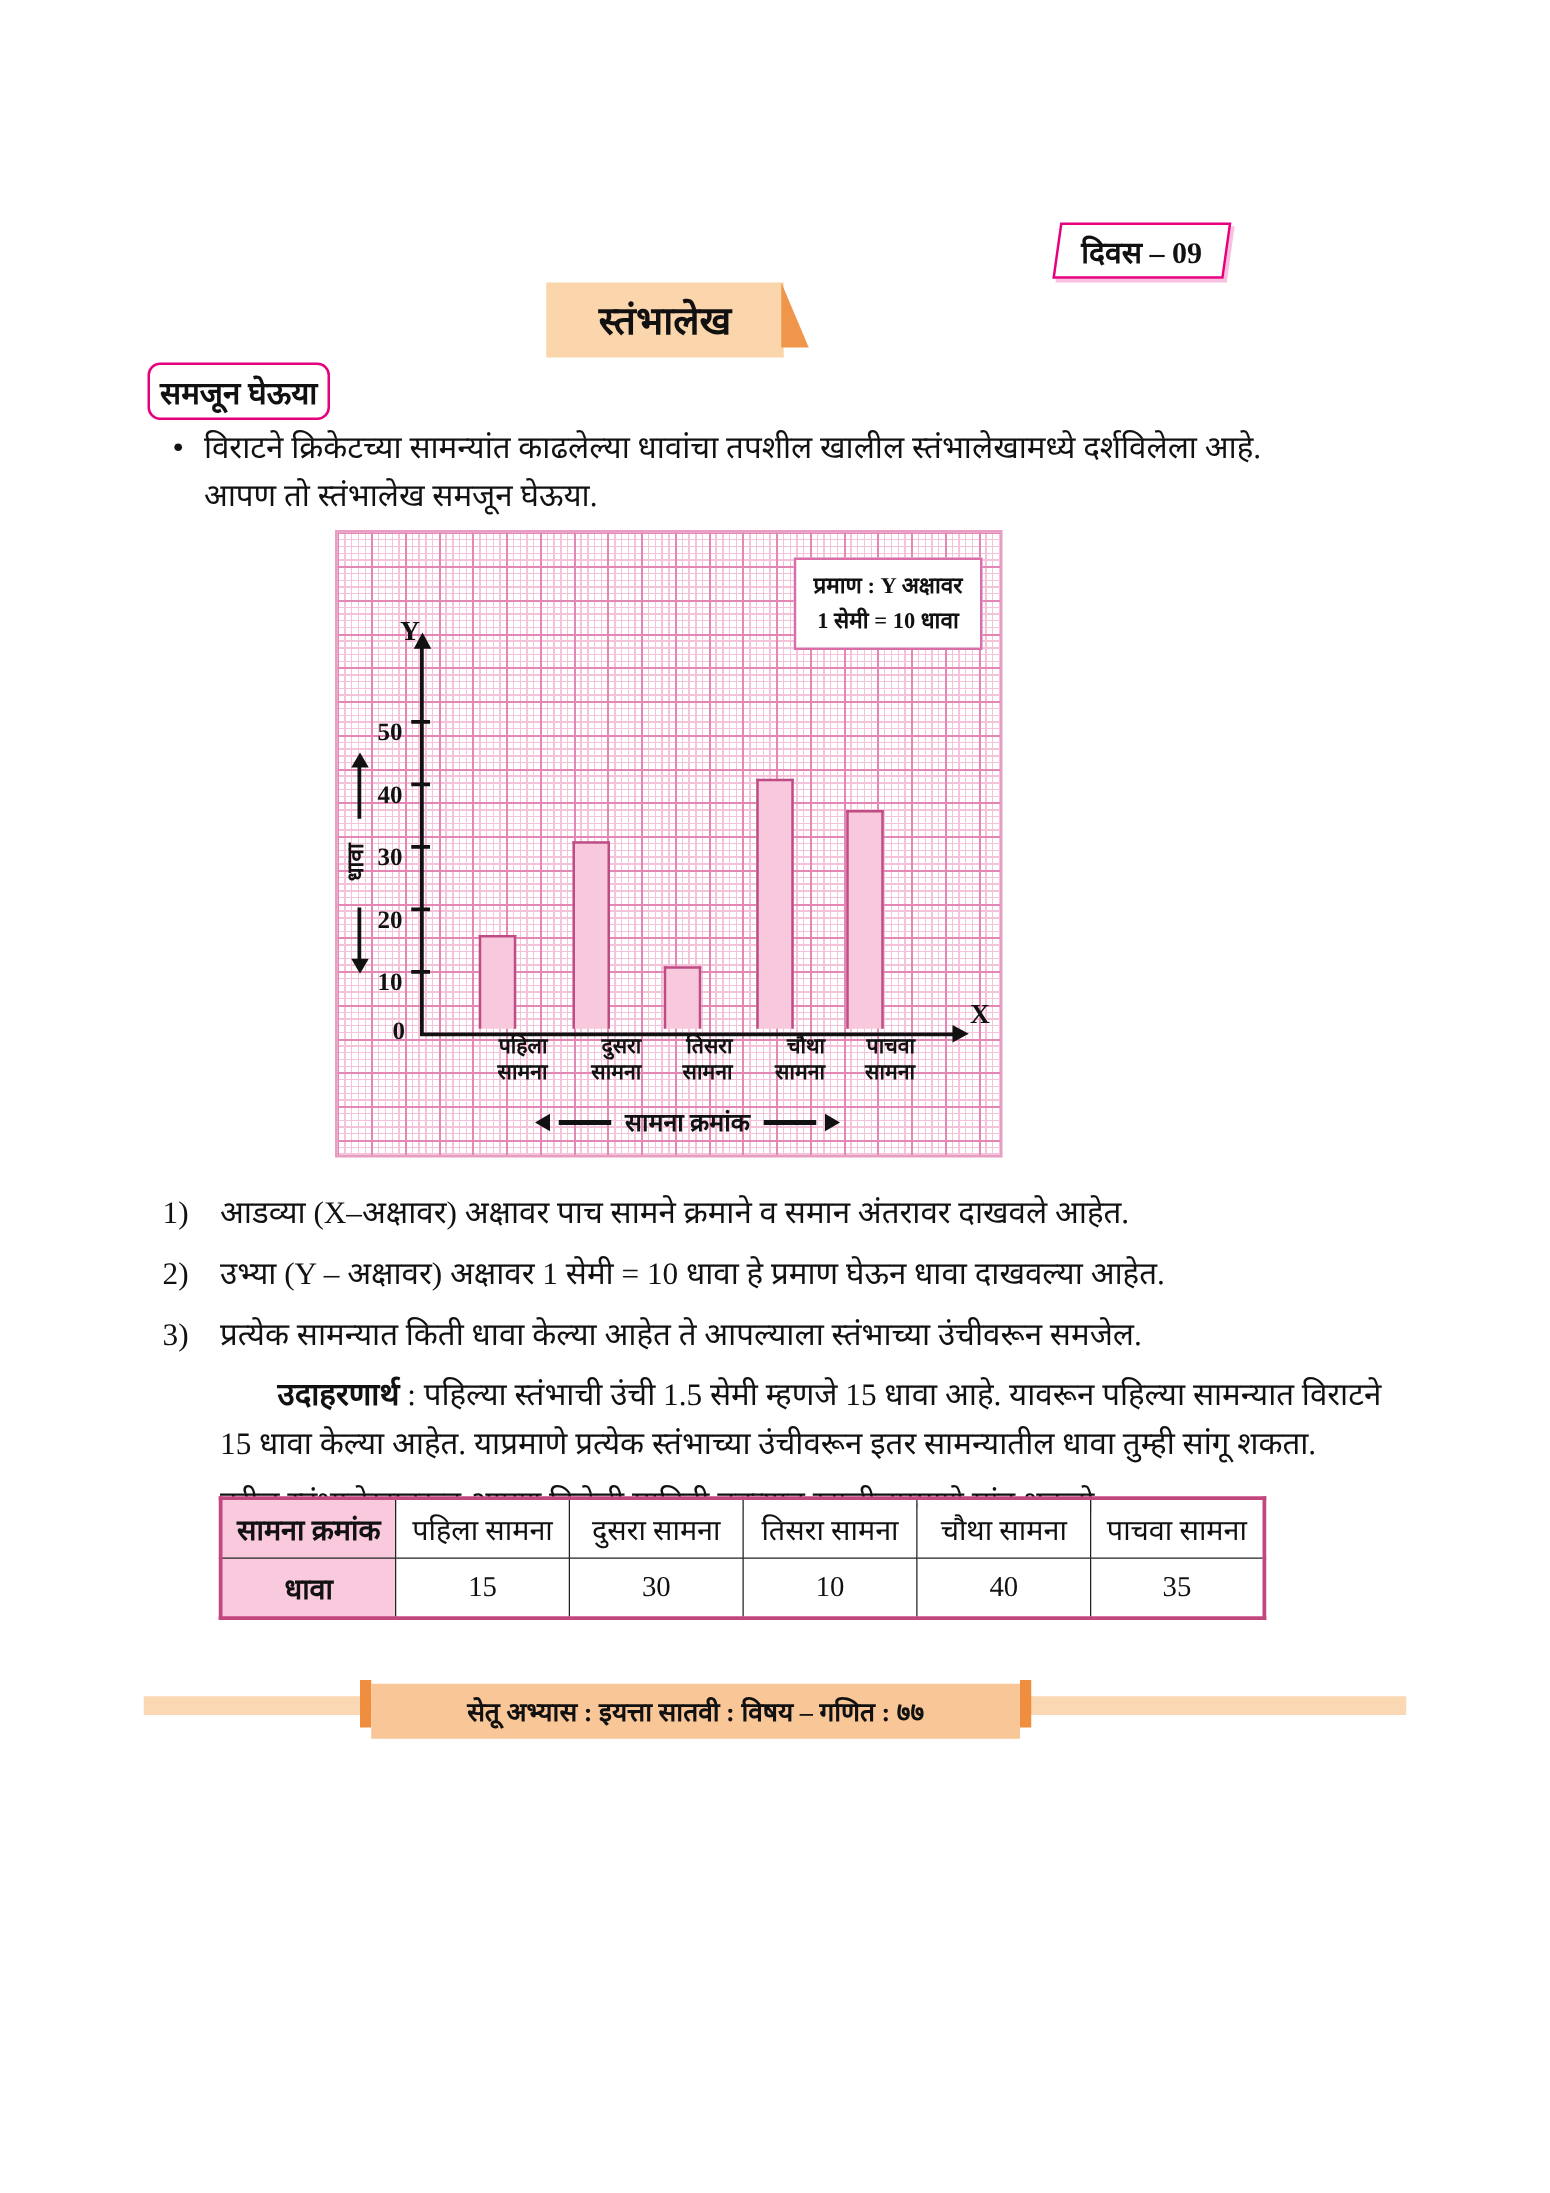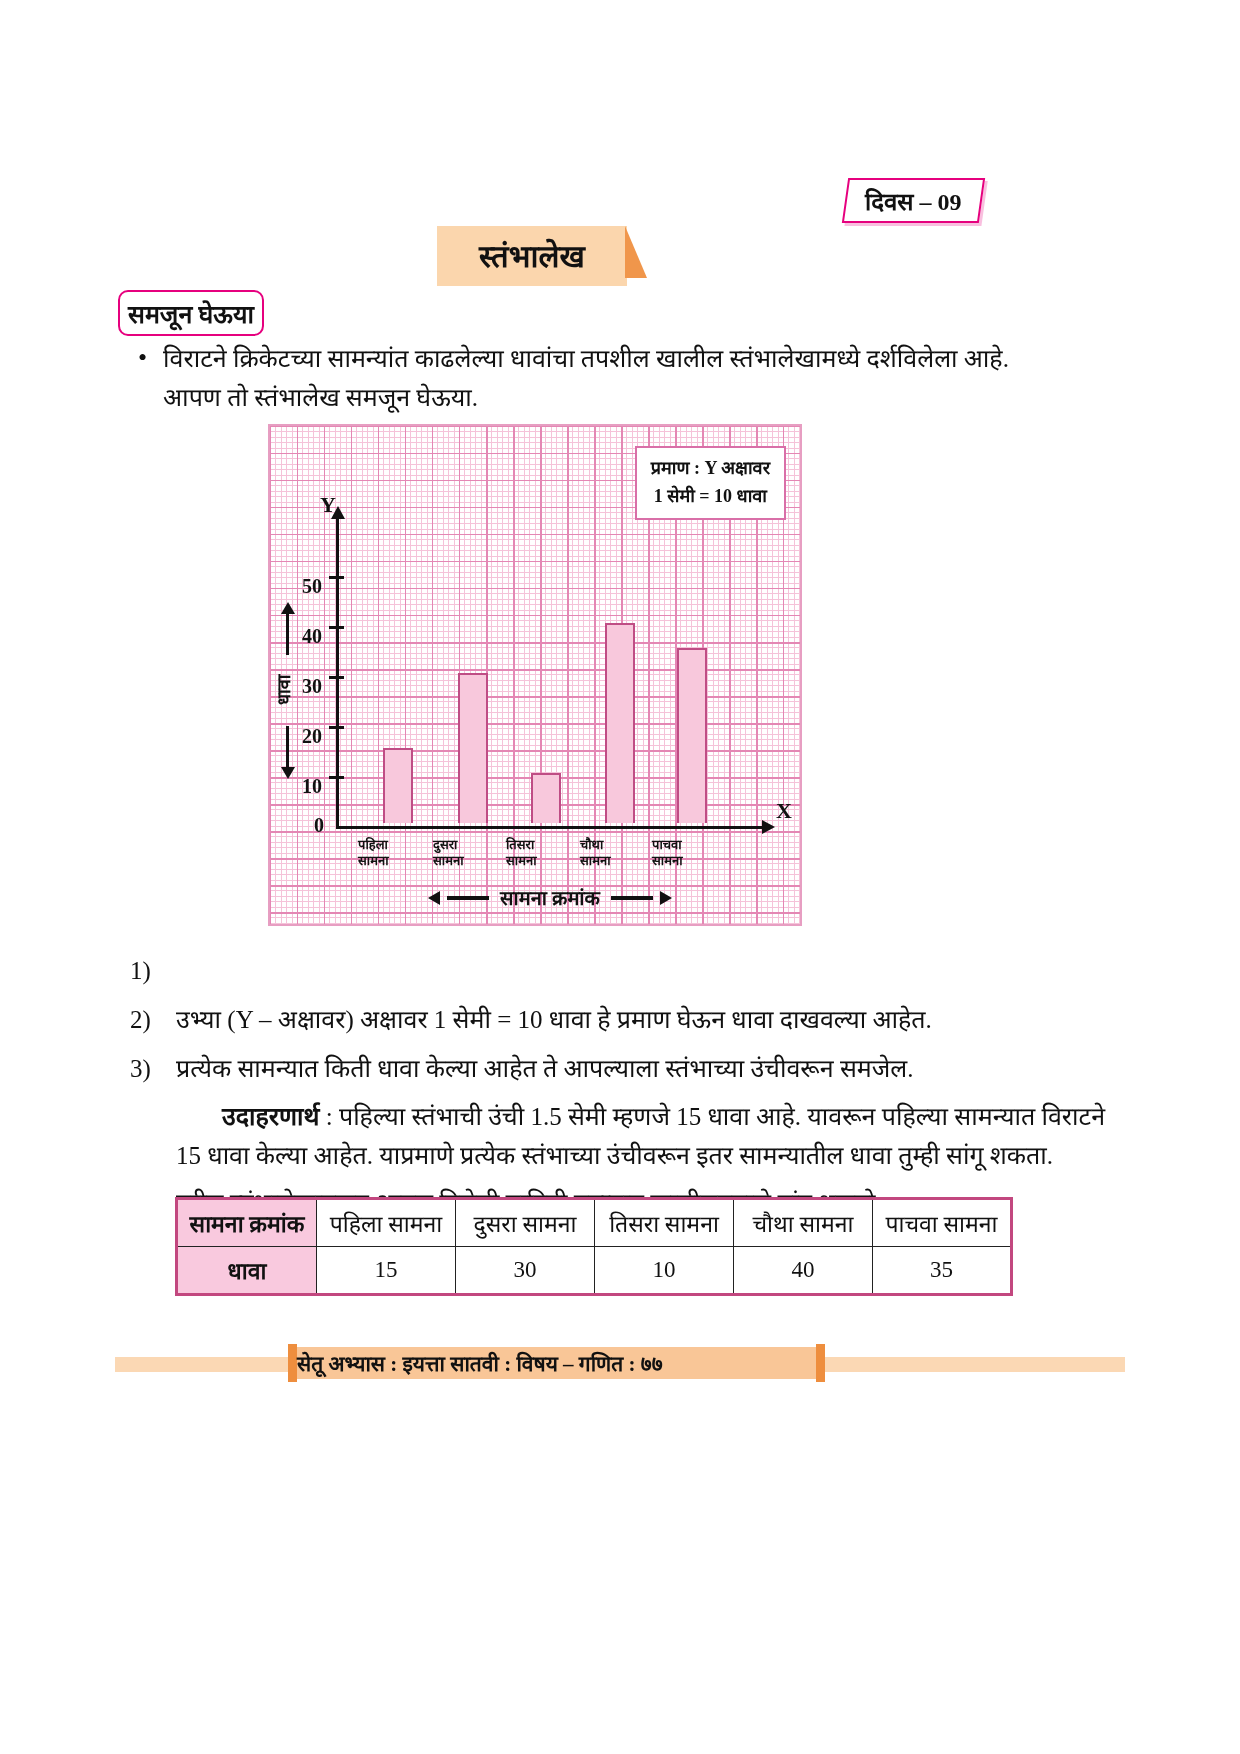--- a/index.html
+++ b/index.html
@@ -53,22 +53,22 @@
 
   .ym { position:absolute; left:59px; width:15px; height:3px; background:#111; }
   .ym-0{top:150px}.ym-1{top:200px}.ym-2{top:250px}.ym-3{top:300px}.ym-4{top:350px}
   .yl { position:absolute; left:14px; width:38px; text-align:right; font-weight:bold; font-size:20px;margin-top:12px; }
   .yl-0{top:137px}.yl-1{top:187px}.yl-2{top:237px}.yl-3{top:287px}.yl-4{top:337px}
 
   .bar { position:absolute; bottom:101px; width:30px; background:#f8c8dc;
     border:2px solid #bf4d85; border-bottom:none; }
   .b0{left:113px}.b1{left:188px}.b2{left:261px}.b3{left:335px}.b4{left:407px}
 
-  .xcat { position:absolute; top:411px; width:80px; text-align:left; font-weight:bold;
-    font-size:13px; line-height:1.25; }
+  .xcat { position:absolute; top:400px; width:80px; text-align:right; font-weight:bold;
+    font-size:17px; line-height:1.25; }
   .xc-0{left:88px}.xc-1{left:163px}.xc-2{left:236px}.xc-3{left:310px}.xc-4{left:382px}
 
   .xtitle { position:absolute; left:66px; top:458px; width:428px; display:flex;
     justify-content:center; align-items:center; gap:7px; }
   .xtitle-text { font-weight:bold; font-size:20px; padding:0 4px; }
   .abar { display:inline-block; width:42px; height:4px; background:#111; }
   .ah-left { width:0; height:0; border-top:7px solid transparent; border-bottom:7px solid transparent;
     border-right:12px solid #111; }
   .ah-right { width:0; height:0; border-top:7px solid transparent; border-bottom:7px solid transparent;
     border-left:12px solid #111; }
@@ -94,22 +94,22 @@
   
   .runs-table { position:absolute; left:175px; top:1197px; border-collapse:collapse;
     table-layout:fixed; border:3px solid #c2477f; }
   .runs-table td { border:1.6px solid #222; height:48px; text-align:center; font-size:23px;
     padding:2px 6px; background:#fff; }
   .runs-table td.hdr { font-weight:normal; }
   .runs-table td.pink { background:#f9c9de; font-weight:bold; }
 
   
   .footer-back { position:absolute; left:115px; top:1357px; width:1010px; height:15px; background:#fbd8b4; }
-  .footer-band { position:absolute; left:297px; top:1347px; width:519px; height:32px; background:#f9c697;
-    display:flex; align-items:center; font-weight:bold; font-size:21px; }
+  .footer-band { position:absolute; left:297px; top:1347px; width:519px; height:44px; background:#f9c697;
+    display:flex; align-items:center; justify-content:center; font-weight:bold; font-size:21px; }
   .footer-tab { position:absolute; top:1344px; width:9px; height:38px; background:#ee8e3e; }
   .ft-l{left:288px}.ft-r{left:816px}
 </style>
 </head>
 <body>
 
 <div class="page">
 
   <div class="day-badge">
     <span>दिवस – 09</span>
@@ -194,20 +194,21 @@
     <div class="yunit-arrow-up"></div>
     <div class="yunit-line-top"></div>
     <div class="yunit-text">धावा</div>
     <div class="yunit-line-bottom"></div>
     <div class="yunit-arrow-down"></div>
   </div>
 
   <div class="content">
     <div class="note">
       <span class="note-num">1)</span>
+      <span>आडव्या (X–अक्षावर) अक्षावर पाच सामने क्रमाने व समान अंतरावर दाखवले आहेत.</span>
     </div>
     <div class="note">
       <span class="note-num">2)</span>
       <span>उभ्या (Y – अक्षावर) अक्षावर 1 सेमी = 10 धावा हे प्रमाण घेऊन धावा दाखवल्या आहेत.</span>
     </div>
     <div class="note">
       <span class="note-num">3)</span>
       <span>प्रत्येक सामन्यात किती धावा केल्या आहेत ते आपल्याला स्तंभाच्या उंचीवरून समजेल.</span>
     </div>
 

